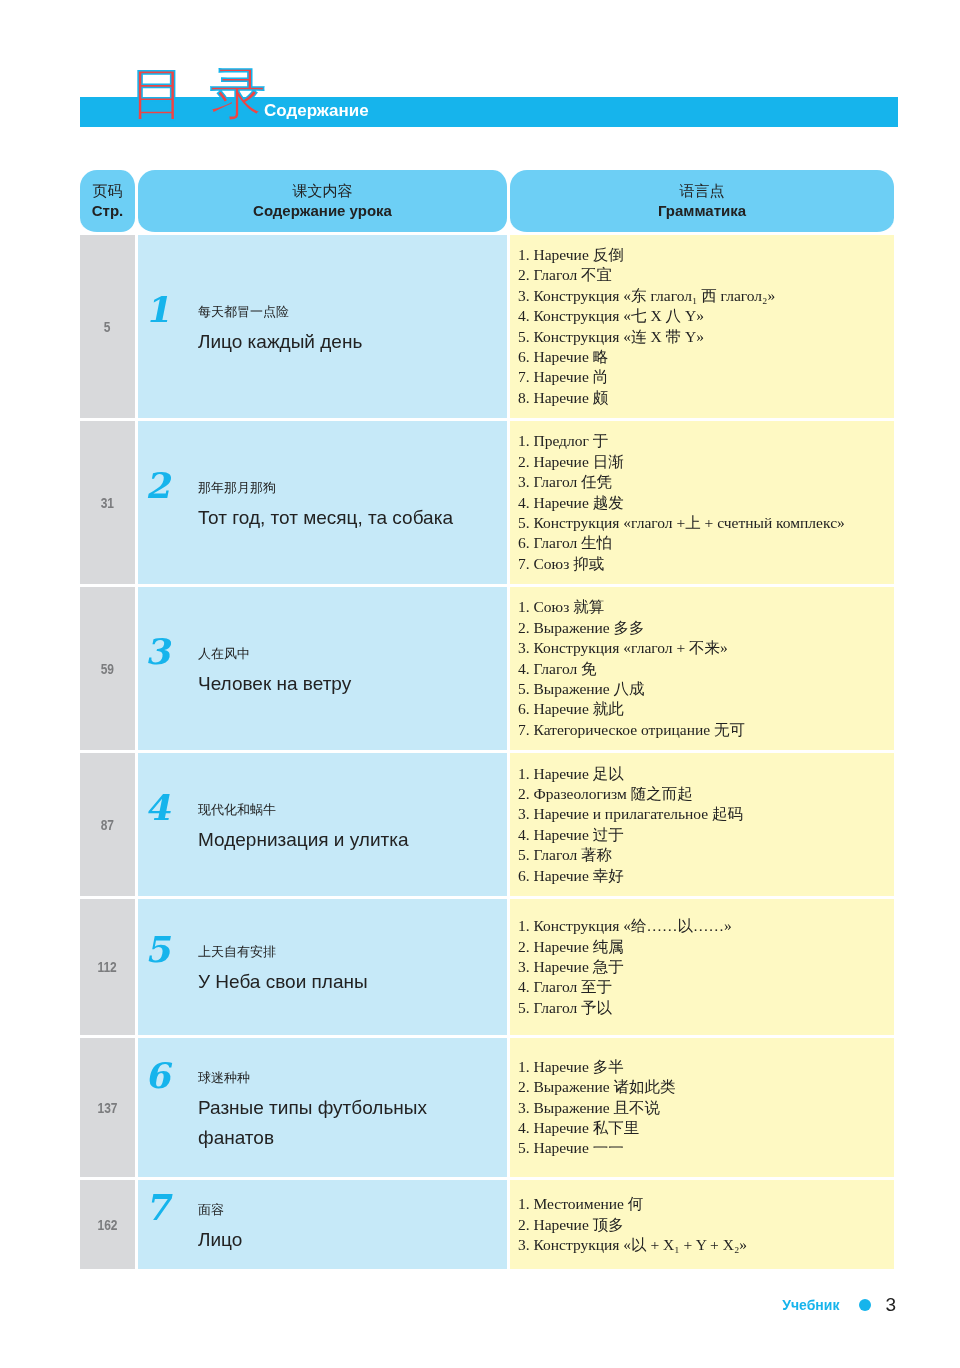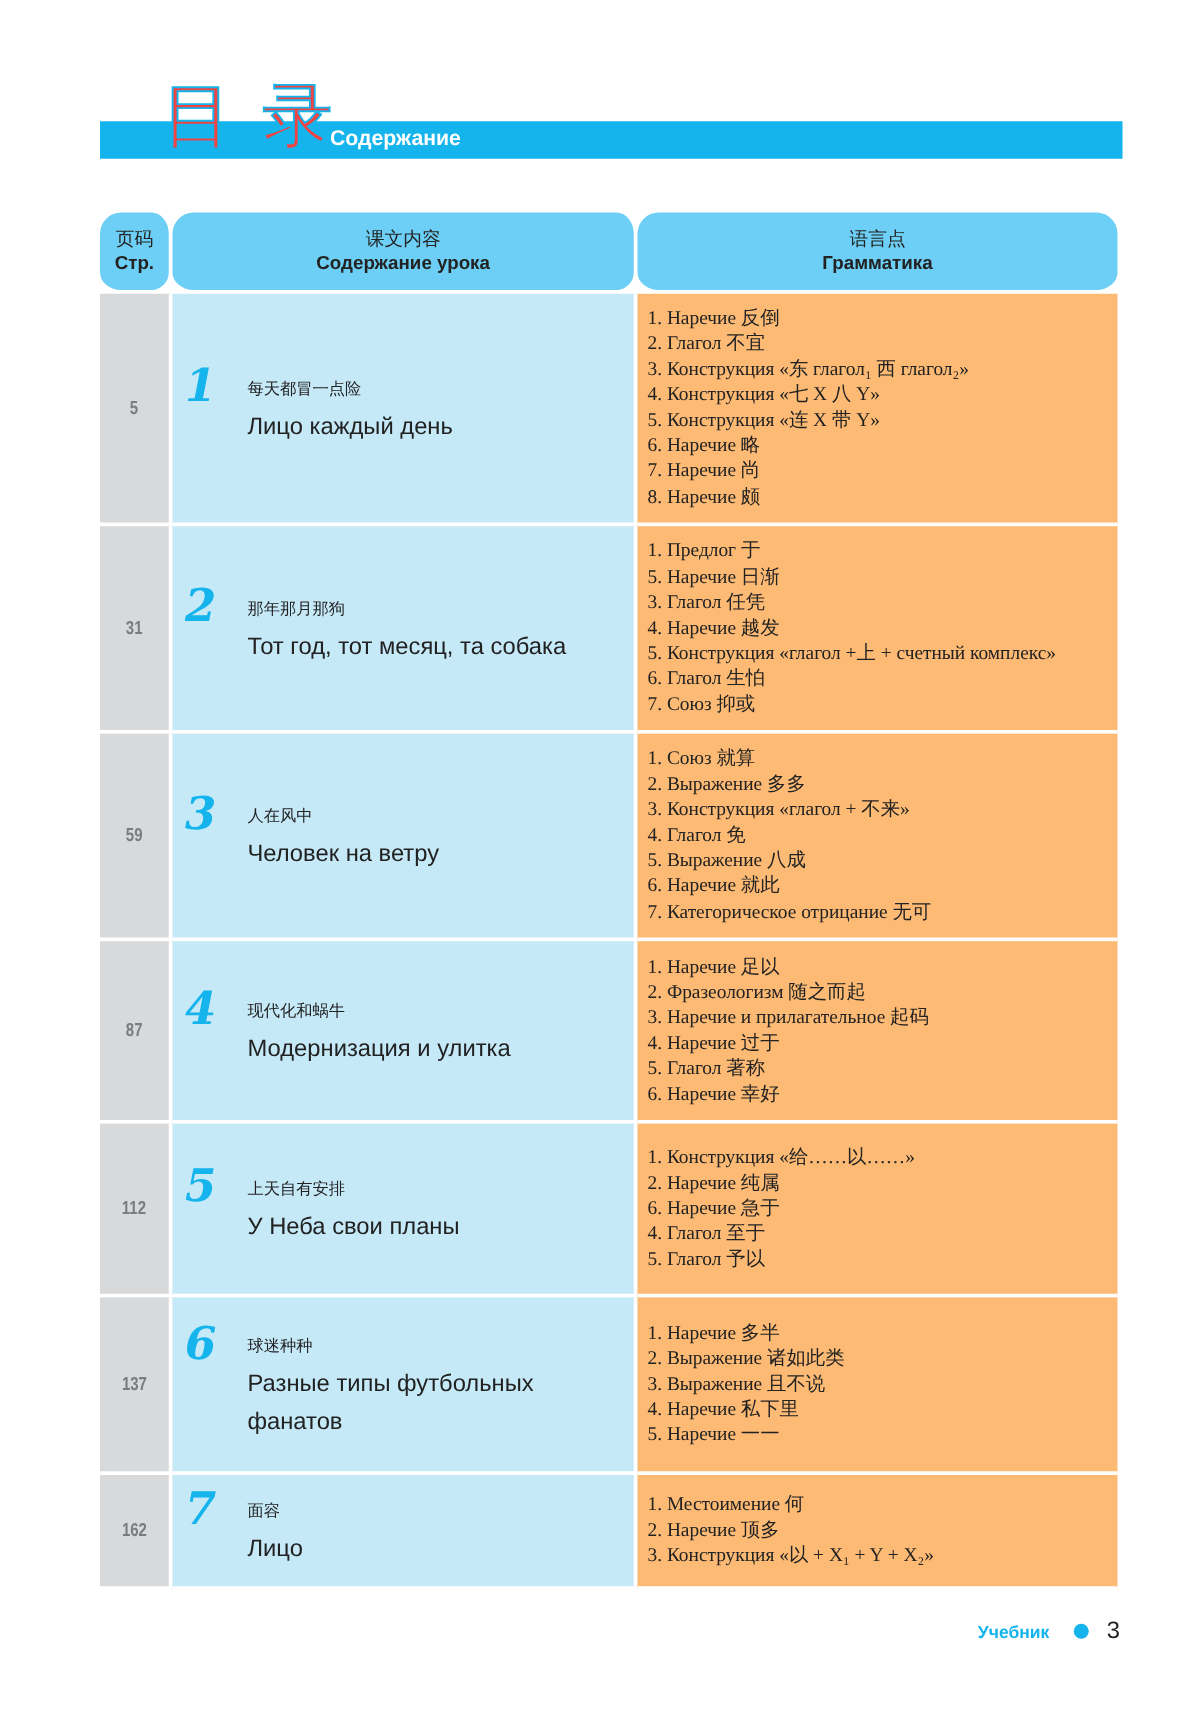--- a/index.html
+++ b/index.html
@@ -11,21 +11,21 @@
                -webkit-text-stroke:1.5px #16b4ec; font-weight:normal; }
   .header-ru { position:absolute; left:264px; top:100px; font-size:17px; font-weight:bold; color:#ffffff; line-height:22px; }
 
   .toc { position:absolute; left:80px; top:170px; width:814px; border-collapse:separate; border-spacing:0; }
   .toc td, .toc th { padding:0; vertical-align:middle; }
   .th { background:#6dcff5; height:62px; text-align:center; color:#222;border-radius:17px; }
   .th .cn { font-family:"DejaVu Serif", serif; font-size:15px; line-height:20px; font-weight:normal; }
   .th .ru { font-size:15px; font-weight:bold; line-height:20px; }
   .c-page { width:55px; background:#d8d9db; border-right:3px solid #fff; border-bottom:3px solid #fff; text-align:center; }
   .c-content { width:369px; background:#c6e9f8; border-right:3px solid #fff; border-bottom:3px solid #fff; }
-  .c-gram { background:#fdba74; border-bottom:3px solid #fff; }
+  .c-gram { background:#fef9c3; border-bottom:3px solid #fff; }
   .th.c-page, .th.c-content, .th.c-gram { background:#6dcff5; }
   .pg { font-family:"Liberation Sans", sans-serif; font-weight:bold; font-size:15px; color:#7b7c7e; transform:scaleX(0.8); display:inline-block; }
   .lesson { display:flex; align-items:flex-start; padding-left:10px; }
   .num { font-family:"DejaVu Serif", serif; font-style:italic; font-weight:bold; font-size:36px; line-height:40px;
          color:#16b4ec; width:50px; margin-top:-8px; }
   .titles .cn { font-family:"DejaVu Sans", sans-serif; font-size:13px; line-height:30px; color:#222; }
   .titles .ru { font-size:19px; line-height:30px; color:#222; }
   .gram-list { list-style:none; margin:0; padding:10px 0 10px 8px; }
   .gram-list li { font-family:"Liberation Serif", serif; font-size:15.5px; line-height:20.4px; color:#222; white-space:nowrap; }
 
@@ -90,21 +90,21 @@
         <div class="num">2</div>
         <div class="titles">
           <div class="cn">那年那月那狗</div>
           <div class="ru" style="max-width: 260px;">Тот год, тот месяц, та собака</div>
         </div>
       </div>
     </td>
     <td class="c-gram">
           <ul class="gram-list">
             <li>1. Предлог 于</li>
-            <li>5. Наречие 日渐</li>
+            <li>2. Наречие 日渐</li>
             <li>3. Глагол 任凭</li>
             <li>4. Наречие 越发</li>
             <li>5. Конструкция «глагол +上 + счетный комплекс»</li>
             <li>6. Глагол 生怕</li>
             <li>7. Союз 抑或</li>
           </ul>
         </td>
       </tr>
       <tr style="height: 166px;">
     <td class="c-page"><span class="pg">59</span></td>
@@ -159,21 +159,21 @@
         <div class="titles">
           <div class="cn">上天自有安排</div>
           <div class="ru" style="max-width: 260px;">У Неба свои планы</div>
         </div>
       </div>
     </td>
     <td class="c-gram">
           <ul class="gram-list">
             <li>1. Конструкция «给……以……»</li>
             <li>2. Наречие 纯属</li>
-            <li>6. Наречие 急于</li>
+            <li>3. Наречие 急于</li>
             <li>4. Глагол 至于</li>
             <li>5. Глагол 予以</li>
           </ul>
         </td>
       </tr>
       <tr style="height: 142px;">
     <td class="c-page"><span class="pg">137</span></td>
     <td class="c-content">
       <div class="lesson">
         <div class="num">6</div>

